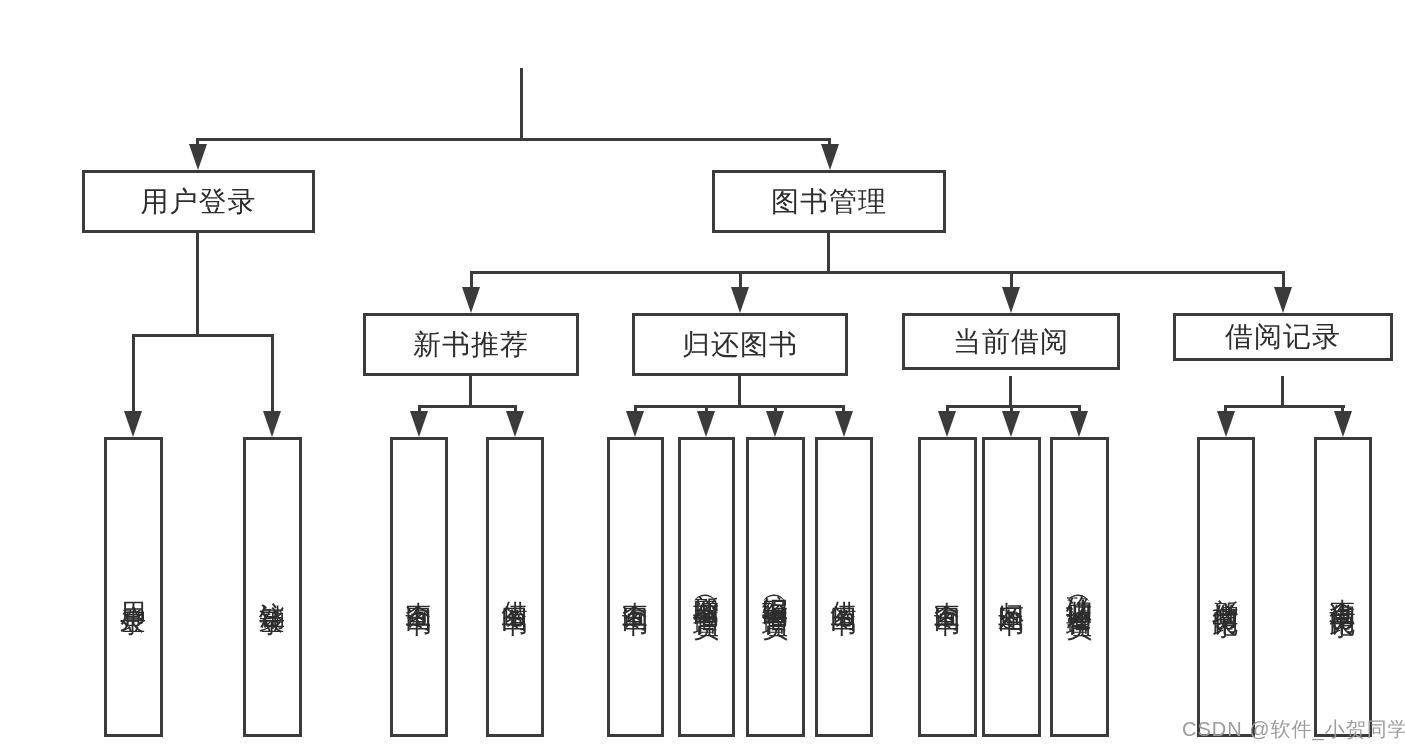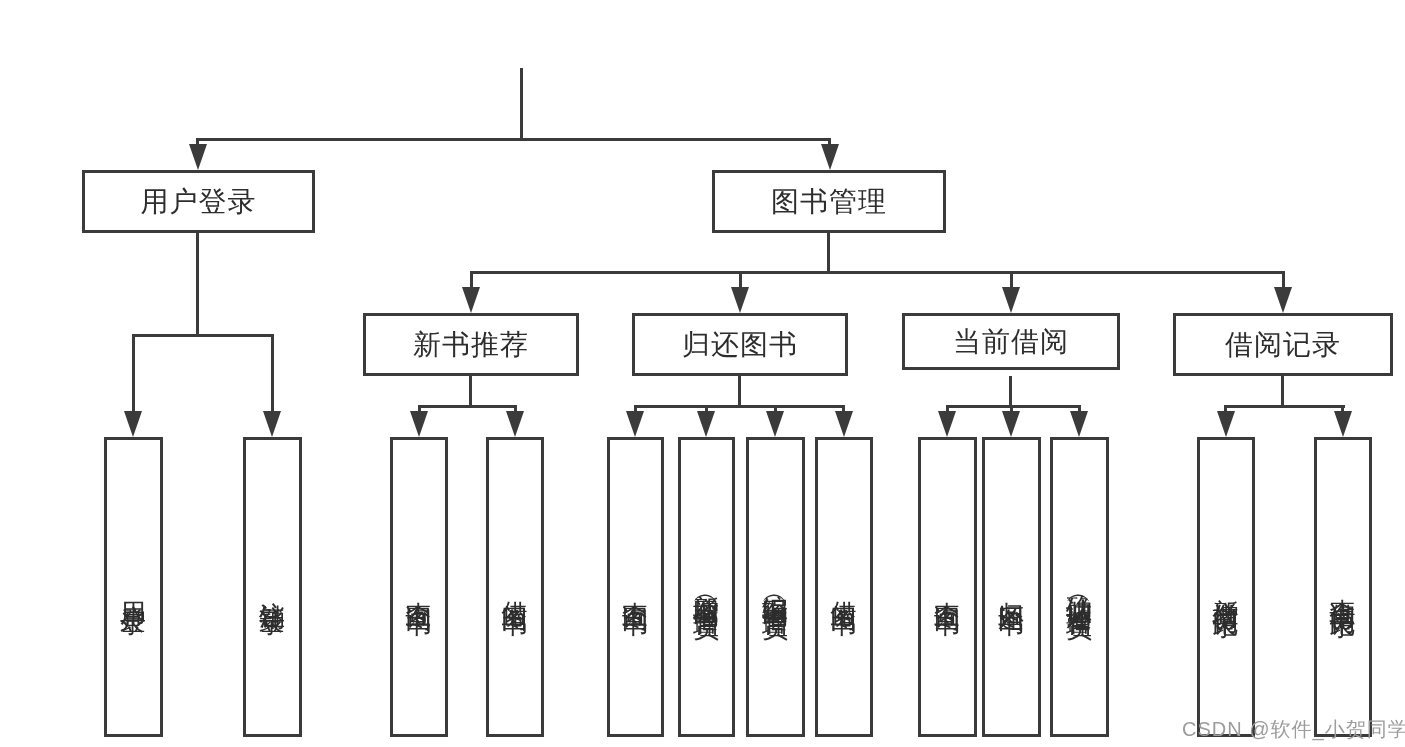--- a/index.html
+++ b/index.html
@@ -114,21 +114,21 @@
 
   <div class="box hbox" style="left:712px;top:170px;width:234px;height:63px">
     <span>图书管理</span>
   </div>
   <div class="box hbox" style="left:632px;top:313px;width:216px;height:63px">
     <span>归还图书</span>
   </div>
   <div class="box hbox" style="left:902px;top:313px;width:218px;height:57px">
     <span>当前借阅</span>
   </div>
-  <div class="box hbox" style="left:1173px;top:313px;width:220px;height:63px">
+  <div class="box hbox" style="left:1173px;top:313px;width:220px;height:48px">
     <span>借阅记录</span>
   </div>
 
   <div class="box" style="left:104px;top:437px;width:59px;height:300px">
     <span class="vtext">用户登录</span>
   </div>
   <div class="box" style="left:243px;top:437px;width:59px;height:300px">
     <span class="vtext">注销登录</span>
   </div>
 

